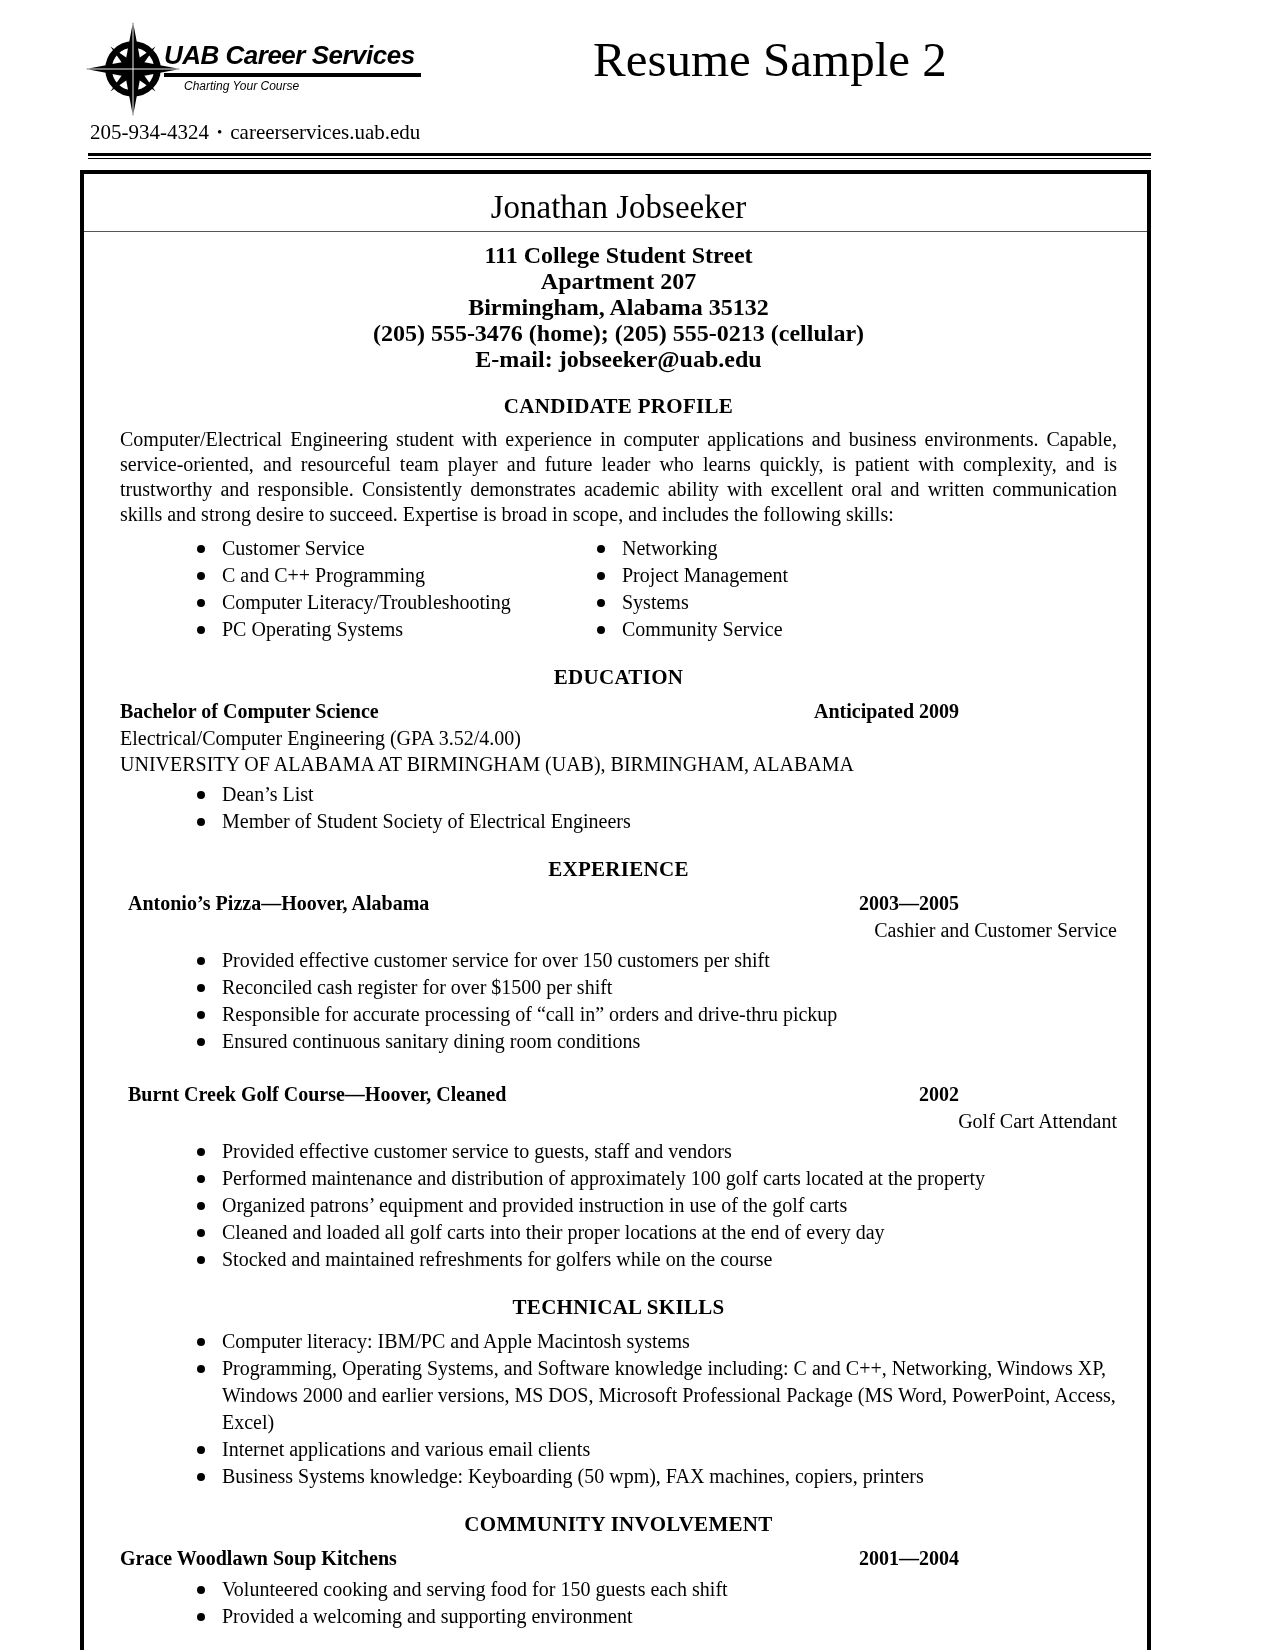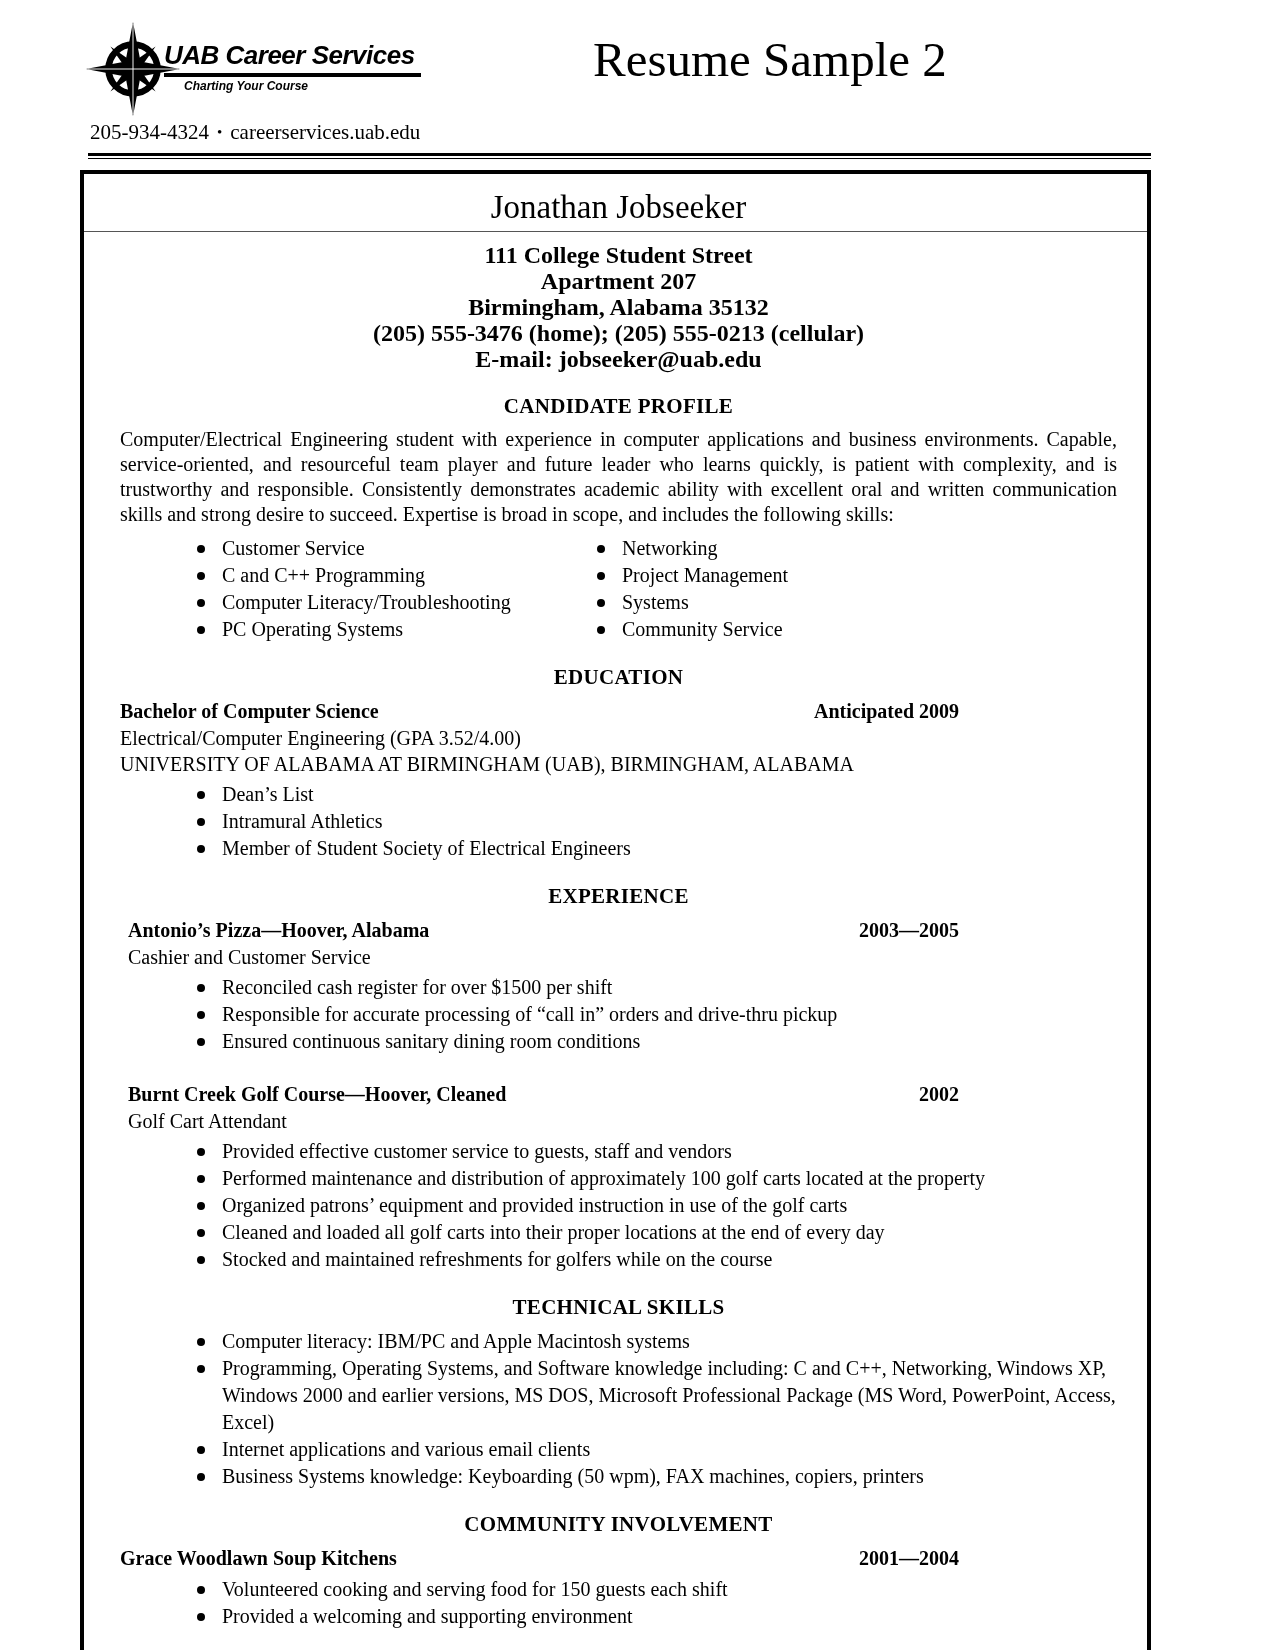--- a/index.html
+++ b/index.html
@@ -5,21 +5,21 @@
   html,body{margin:0;padding:0;background:#ffffff;}
   .page{width:1275px;height:1650px;background:#fff;color:#000;
         font-family:"Liberation Serif","DejaVu Serif",serif;overflow:hidden;position:relative;}
 
   
   .header{position:relative;height:170px;}
   .logo{position:absolute;left:86px;top:22px;display:flex;align-items:flex-start;}
   .compass{width:94px;height:94px;flex:none;}
   .logo-text{margin-left:-16px;padding-top:18px;font-family:"Liberation Sans",sans-serif;}
   .brand{font-size:26px;font-weight:bold;font-style:italic;border-bottom:4px solid #000;padding:0 6px 2px 0;letter-spacing:-0.5px;}
-  .tagline{font-size:12px;font-weight:bold;font-style:italic;margin-top:2px;padding-left:20px;}
+  .tagline{font-size:12px;font-weight:normal;font-style:italic;margin-top:2px;padding-left:20px;}
   .sample-title{position:absolute;left:593px;top:34px;font-size:49px;line-height:52px;}
   .contact-line{position:absolute;left:90px;top:120px;font-size:21px;}
   .contact-line .sep{margin:0 8px;font-size:15px;vertical-align:2px;}
   .rules{position:absolute;left:88px;right:124px;top:153px;}
   .rule-thick{border-top:3px solid #000;}
   .rule-thin{border-top:1px solid #000;margin-top:2px;}
 
   
   .doc{margin:0 124px 0 80px;border:4px solid #000;padding:8px 30px 28px 36px;
        font-size:20px;line-height:25px;}
@@ -35,21 +35,21 @@
   .bullets{list-style:none;margin:0;padding:0;}
   .bullets li{position:relative;padding-left:32px;line-height:27px;}
   .bullets li::before{content:"";position:absolute;left:7px;top:10px;width:8px;height:8px;border-radius:50%;background:#000;}
   .main-bullets{margin-left:70px;margin-top:4px;}
 
   .row{display:flex;justify-content:space-between;font-weight:bold;line-height:27px;}
   .date{margin-right:158px;white-space:nowrap;}
   .plain-line{line-height:26px;}
   .job + .job{margin-top:26px;}
   .job .row,.job .job-title{margin-left:8px;}
-  .job-title{line-height:26px;}
+  .job-title{line-height:26px;text-align:right;}
   .job .main-bullets{margin-left:70px;}
 </style>
 </head>
 <body>
 
 <div class="page">
 
   <header class="header">
     <div class="logo">
       <svg class="compass" viewBox="0 0 100 100" aria-hidden="true">
@@ -111,33 +111,33 @@
 
     <h2 class="section-heading">EDUCATION</h2>
     <div class="row">
       <span>Bachelor of Computer Science</span>
       <span class="date">Anticipated 2009</span>
     </div>
     <div class="plain-line">Electrical/Computer Engineering (GPA 3.52/4.00)</div>
     <div class="plain-line">UNIVERSITY OF ALABAMA AT BIRMINGHAM (UAB), BIRMINGHAM, ALABAMA</div>
     <ul class="bullets main-bullets">
         <li>Dean’s List</li>
-        <li>Intramural Athletics</li>
         <li>Member of Student Society of Electrical Engineers</li>
       </ul>
 
     <h2 class="section-heading">EXPERIENCE</h2>
 
     <section class="job">
       <div class="row">
         <span>Antonio’s Pizza—Hoover, Alabama</span>
         <span class="date">2003—2005</span>
       </div>
       <div class="job-title">Cashier and Customer Service</div>
       <ul class="bullets main-bullets">
+          <li>Provided effective customer service for over 150 customers per shift</li>
           <li>Reconciled cash register for over $1500 per shift</li>
           <li>Responsible for accurate processing of “call in” orders and drive-thru pickup</li>
           <li>Ensured continuous sanitary dining room conditions</li>
         </ul>
     </section>
 
     <section class="job">
       <div class="row">
         <span>Burnt Creek Golf Course—Hoover, Cleaned</span>
         <span class="date">2002</span>

